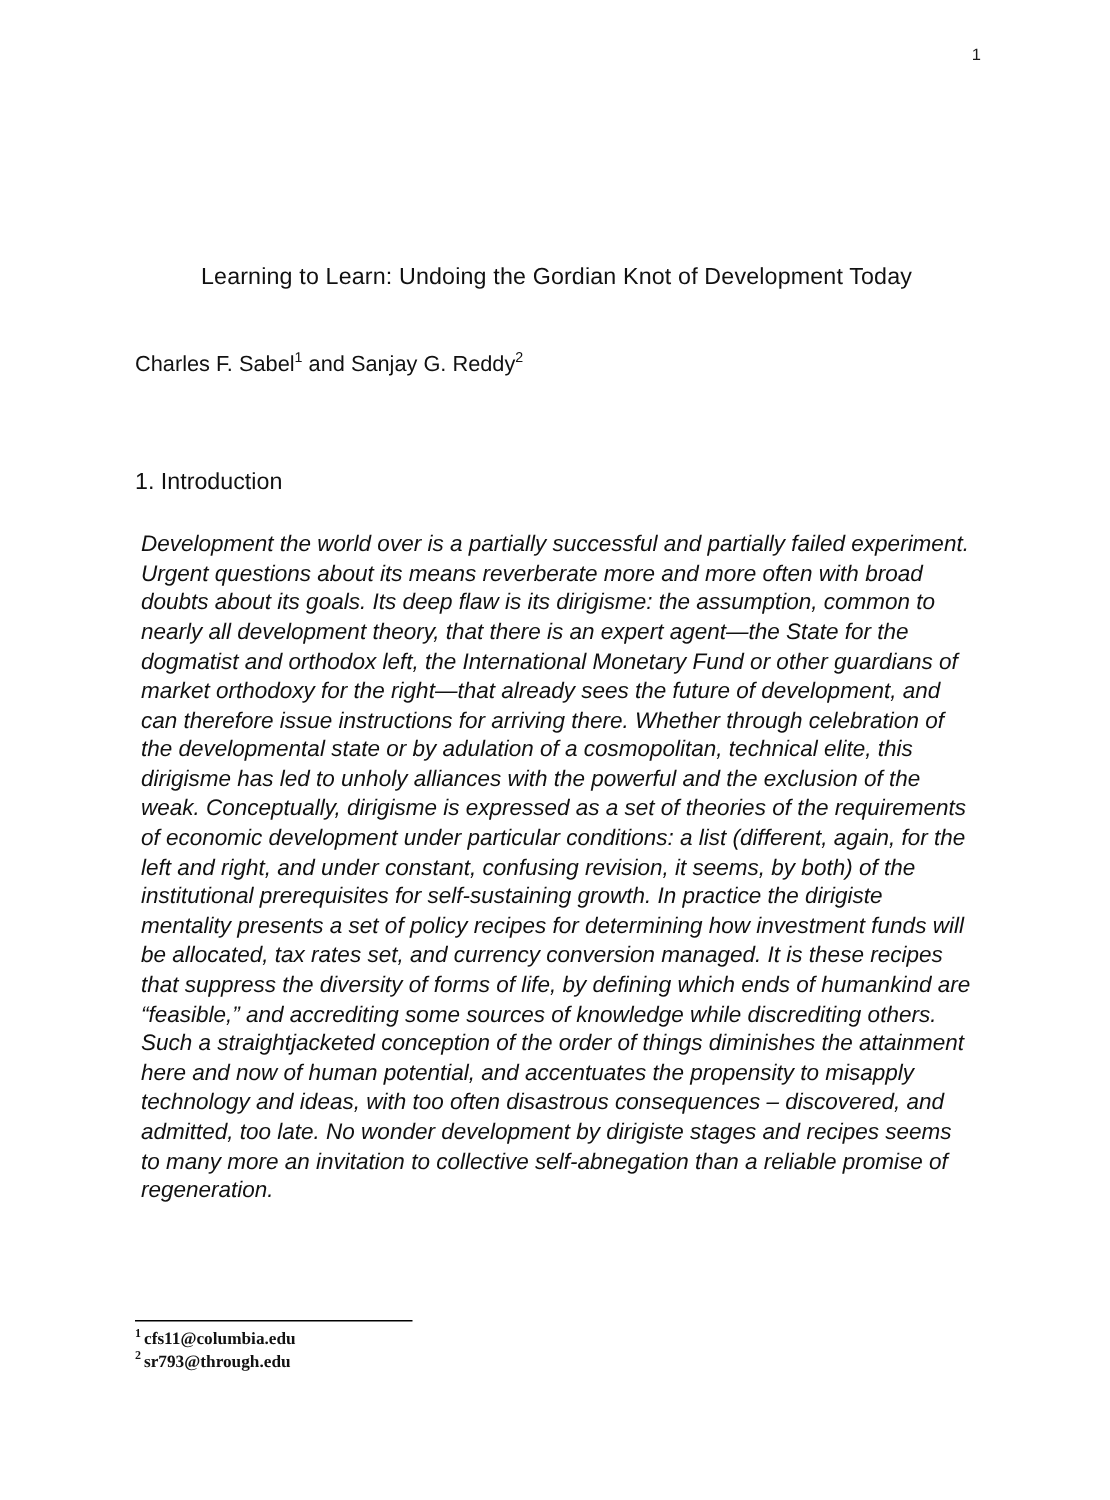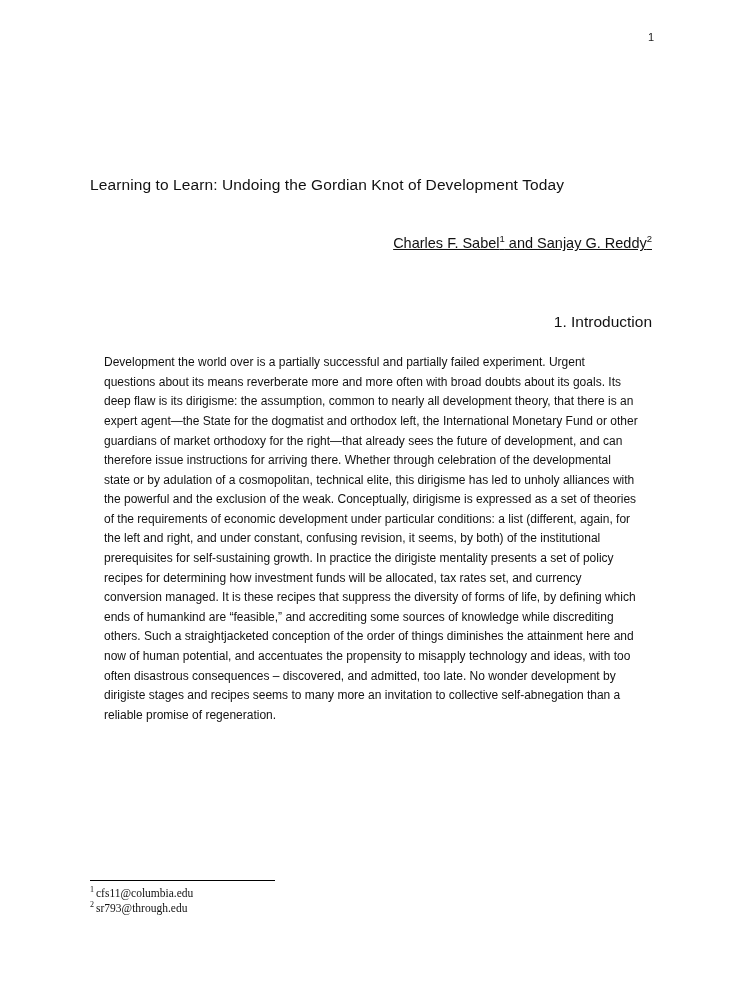--- a/index.html
+++ b/index.html
@@ -33,68 +33,68 @@
   }
   .content {
     position: absolute;
     left: 90px;
     right: 88px;
     top: 175px;
   }
   .doc-title {
     font-size: 15.5px;
     line-height: 1.3;
-    text-align: left;
+    text-align: center;
     color: #111111;
     letter-spacing: 0.1px;
   }
   .authors {
     margin-top: 40px;
     font-size: 14.5px;
-    text-align: right;
+    text-align: left;
     color: #111111;
-    text-decoration: underline;
   }
   .authors sup {
     font-size: 9.5px;
     vertical-align: super;
     line-height: 0;
   }
   .section-heading {
     margin-top: 62px;
     font-size: 15.5px;
     color: #111111;
-    text-align: right;
   }
   p.body-text {
-    margin: 14px;
+    margin: 4px;
     margin-top: 22px;
-    font-size: 12px;
+    font-size: 15px;
     line-height: 19.6px;
     text-align: left;
     color: #111111;
     hyphens: none;
+    font-style: italic;
   }
   .footnote-area {
     position: absolute;
     left: 90px;
     top: 880px;
     width: 540px;
   }
   .footnote-rule {
     width: 185px;
     height: 0;
     border-top: 1px solid #000000;
     margin-bottom: 5px;
   }
   .footnote {
     font-family: "Liberation Serif", serif;
     font-size: 11.5px;
     line-height: 15px;
     color: #111111;
+    font-weight: bold;
   }
   .footnote sup {
     font-size: 8px;
     vertical-align: super;
     line-height: 0;
     padding-right: 2px;
   }
 </style>
 </head>
 <body>

